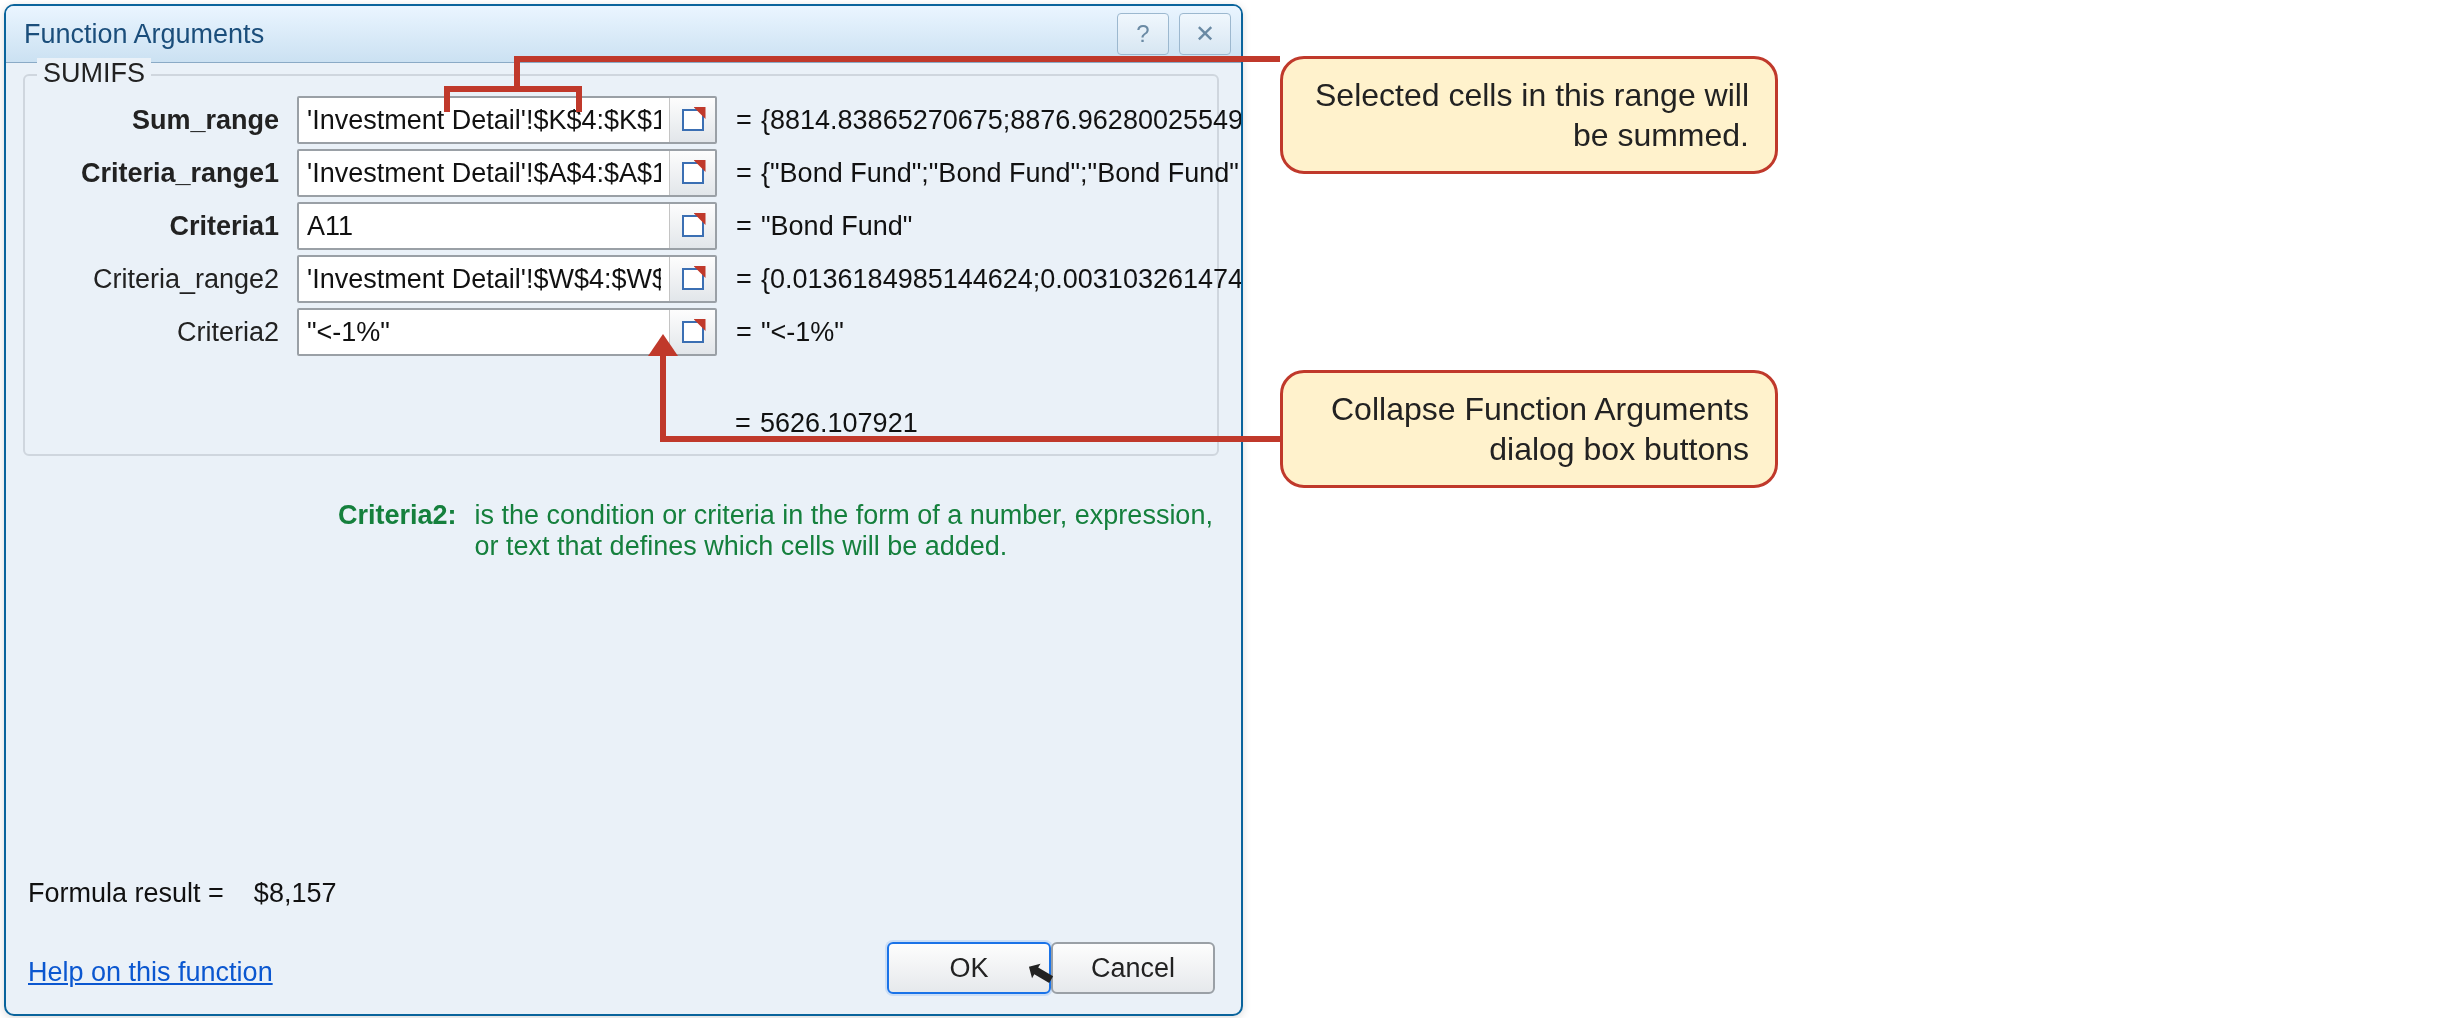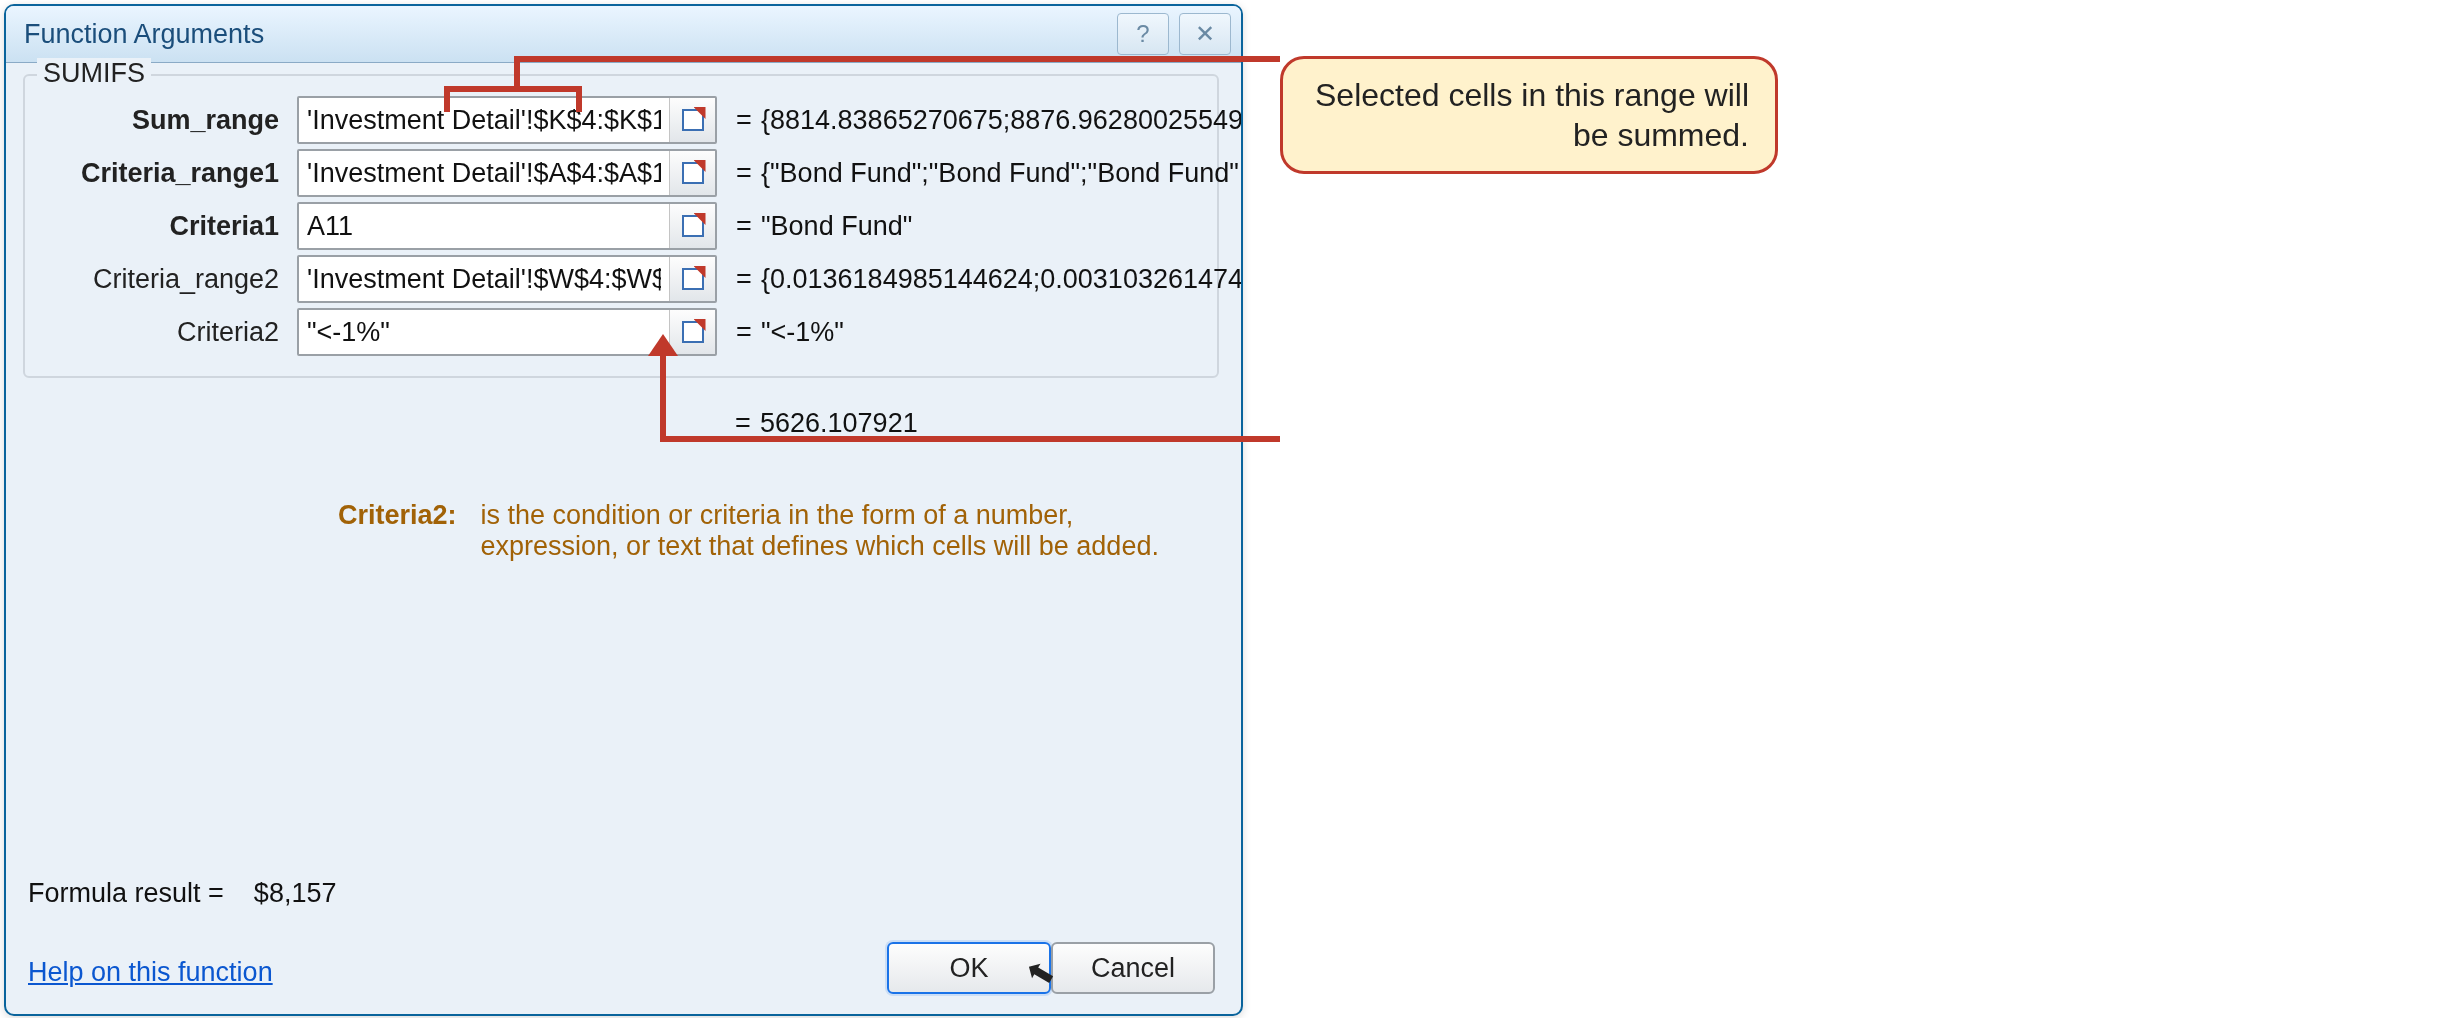--- a/index.html
+++ b/index.html
@@ -58,21 +58,21 @@
     color: #6a8aa4;
     font-size: 24px;
     cursor: pointer;
   }
 
   .fieldset {
     position: absolute;
     left: 17px;
     top: 68px;
     right: 22px;
-    height: 304px;
+    height: 382px;
     border: 2px solid #cfd6de;
     border-radius: 6px;
     box-sizing: border-box;
     padding: 0;
   }
   .fieldset-legend {
     position: absolute;
     top: -18px;
     left: 12px;
     background: #eaf1f8;
@@ -171,22 +171,22 @@
     top: 444px;
     right: 26px;
     color: #111;
   }
   .arg-help {
     position: absolute;
     left: 332px;
     top: 494px;
     right: 26px;
     display: flex;
-    gap: 24px;
-    color: #a16207;
+    gap: 18px;
+    color: #15803d;
   }
   .arg-help-label { font-weight: bold; white-space: nowrap; }
   .arg-help-text { max-width: 760px; }
 
   .formula-result {
     position: absolute;
     left: 22px;
     top: 872px;
     right: 26px;
     display: flex;
@@ -403,14 +403,15 @@
   <div class="red bracket-left"></div>
   <div class="red bracket-right"></div>
   <div class="red conn1-up"></div>
   <div class="red conn1-h"></div>
 
   <div class="red conn2-h"></div>
   <div class="red conn2-up"></div>
   <div class="arrow-up"></div>
 
   <div class="callout c1">Selected cells in this range will be summed.</div>
+  <div class="callout c2">Collapse Function Arguments dialog box buttons</div>
 
 </div>
 
 </body></html>

